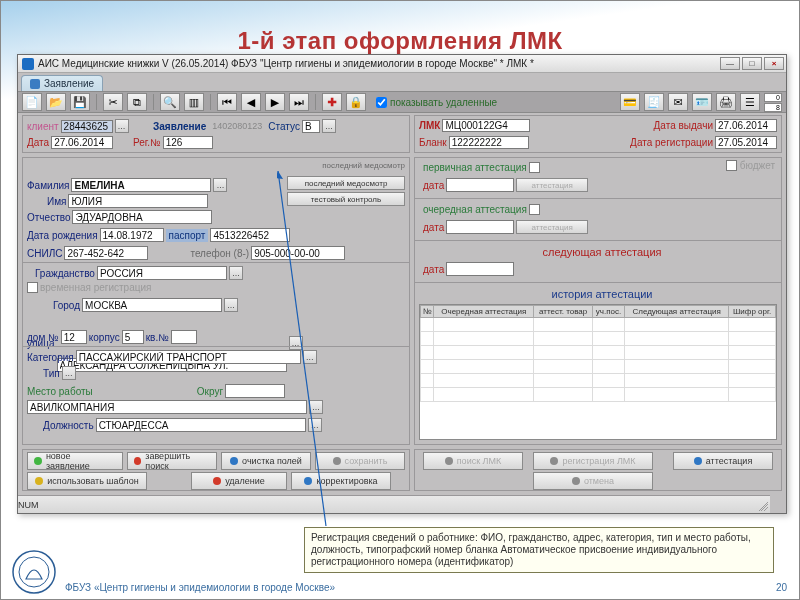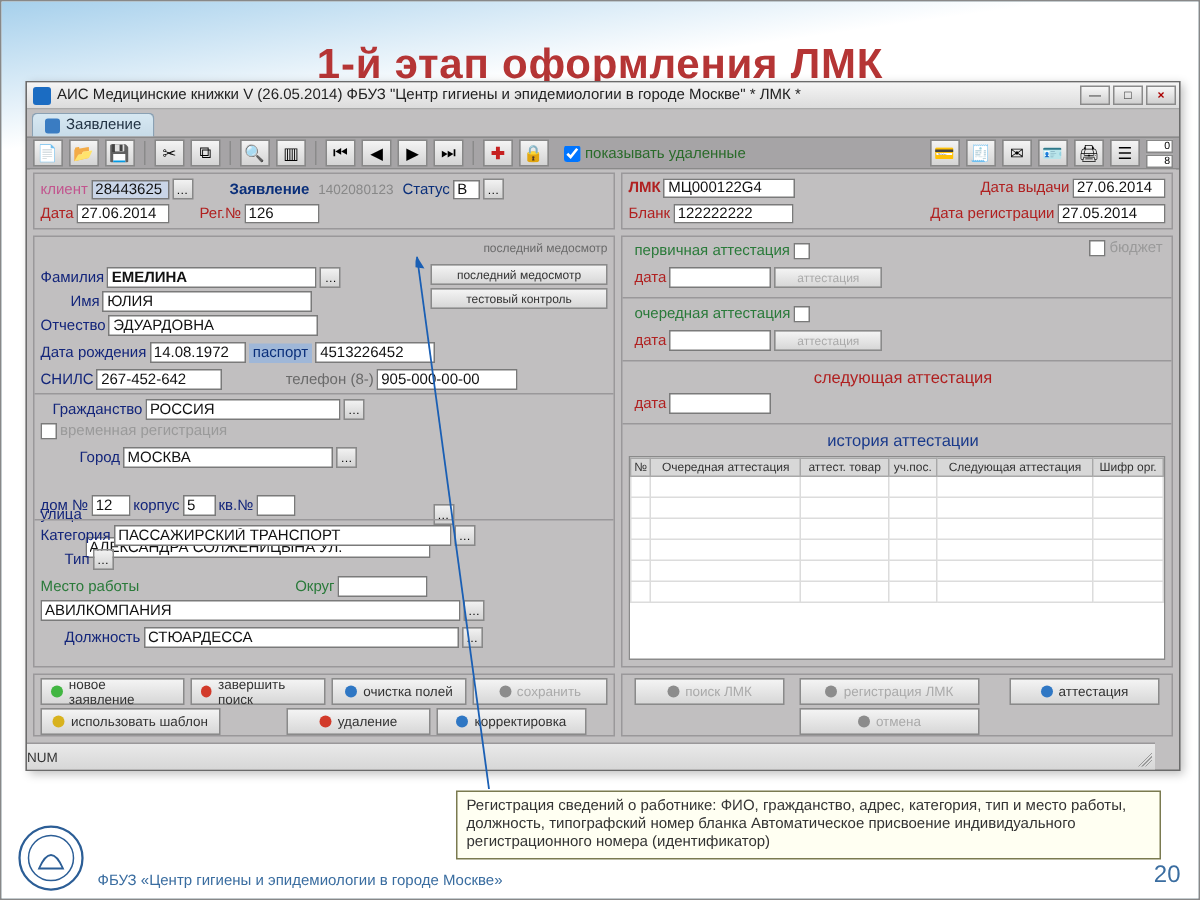--- a/index.html
+++ b/index.html
@@ -17,33 +17,33 @@
   .slide-bg {
     position: absolute; inset: 0;
     background:
       linear-gradient(172deg, rgba(0,120,200,.35) 0%, rgba(255,255,255,0) 14%),
       #ffffff;
   }
   .slide-title {
     position: absolute;
     top: 26px; left: 0; right: 0;
     text-align: center;
-    font-size: 28px;
+    font-size: 24px;
     font-weight: 700;
     color: #b53535;
     letter-spacing: .5px;
   }
   .slide-footer {
     position: absolute;
     bottom: 6px; left: 64px;
     color: #3a6da0; font-size: 10px;
   }
   .slide-page {
     position: absolute; bottom: 6px; right: 12px;
-    color: #3a6da0; font-size: 16px;
+    color: #3a6da0; font-size: 10px;
   }
   .seal {
     position: absolute; bottom: 2px; left: 8px;
     width: 50px; height: 50px;
     display: flex; align-items: center; justify-content: center;
     color: #2c5e96;
   }
   .annotation {
     position: absolute;
     left: 303px; top: 526px; width: 470px;
@@ -273,21 +273,21 @@
       <div class="fld" style="right:4px;top:3px">
         <span class="lbl red">Дата выдачи</span>
         <input class="inp sm" style="width: 62px;" value="27.06.2014">
       </div>
       <div class="fld" style="left:4px;top:20px">
         <span class="lbl red">Бланк</span>
         <input class="inp sm" style="width: 80px;" value="122222222">
       </div>
       <div class="fld" style="right:4px;top:20px">
         <span class="lbl red">Дата регистрации</span>
-        <input class="inp sm" style="width: 72px;" value="27.05.2014">
+        <input class="inp sm" style="width: 62px;" value="27.05.2014">
       </div>
     </div>
 
     <div class="panel p-main-left">
 
       <div style="position:absolute;right:4px;top:3px;display:flex;flex-direction:column;gap:2px">
         <span class="lbl" style="color:#6a6a6a;font-size:8px">последний медосмотр</span>
       </div>
       <div class="abtn" style="right:4px;top:18px;width:118px;height:14px;font-size:8px">
           <span>последний медосмотр</span>

